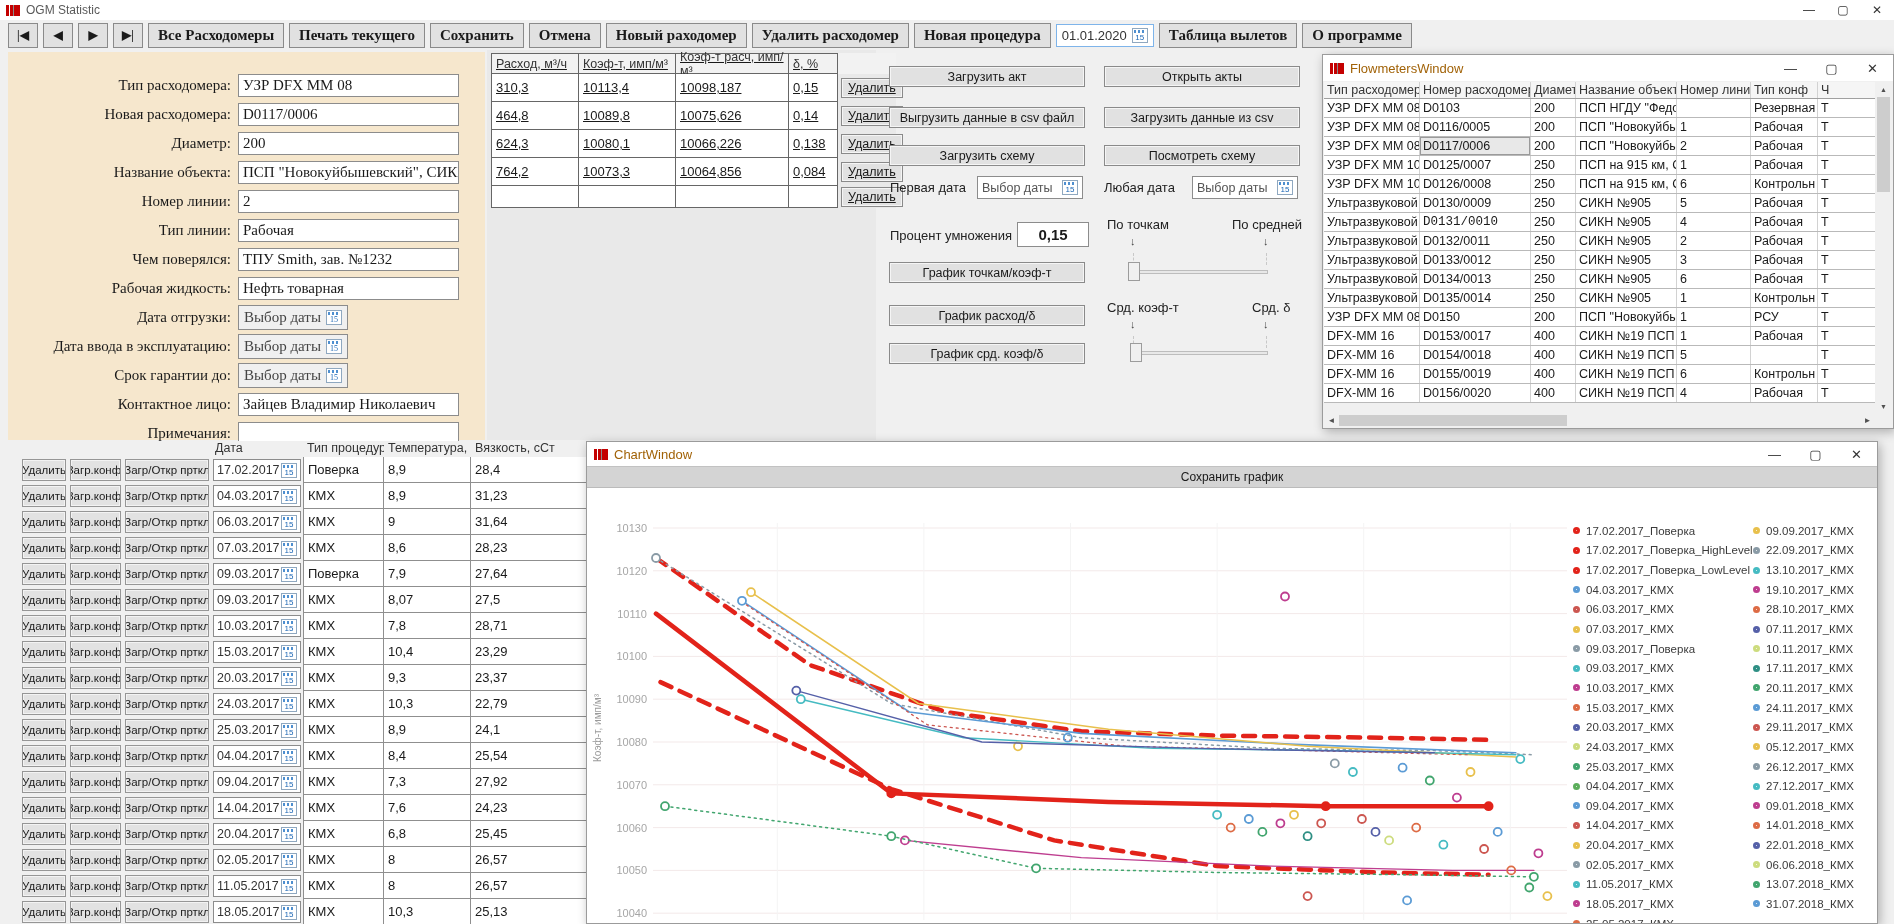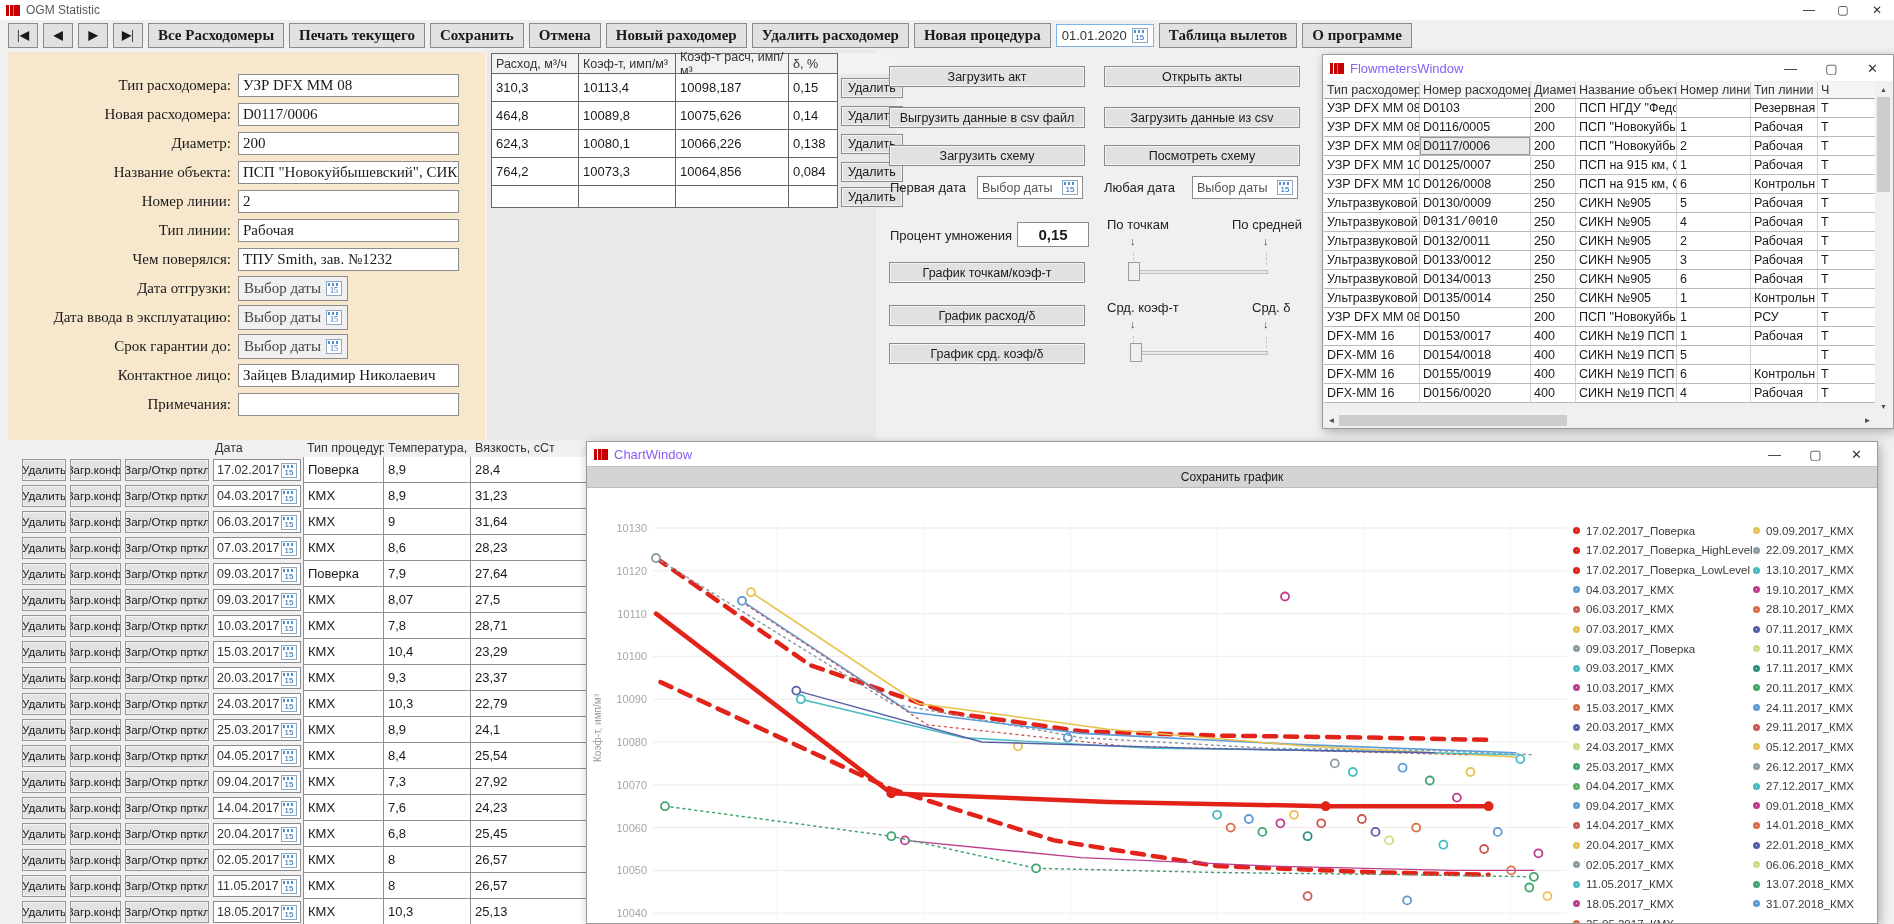--- a/index.html
+++ b/index.html
@@ -37,21 +37,21 @@
             font-size:15px; color:#1a1a1a; white-space:nowrap; }
   .finput { width:221px; height:23px; background:#fff; border:1px solid #8C8C8C;
             font-family:"Liberation Serif",serif; font-size:15px; display:flex; align-items:center;
             padding:0 4px; white-space:nowrap; overflow:hidden; }
   .fdatebtn { height:25px; background:#F0F0F0; border:1px solid #8C8C8C; display:flex;
               align-items:center; gap:5px; padding:2px 5px; font-family:"Liberation Serif",serif;
               font-size:15px; color:#444; }
   
   .meas-panel { position:absolute; left:487px; top:50px; width:389px; height:390px; background:#E9E9E9; }
   .mtable { position:absolute; left:4px; top:3px; }
-  .mrow { display:flex; }
+  .mrow { display:flex;text-decoration:underline; }
   .mcell { background:#fff; border-right:1px solid #666; border-bottom:1px solid #666;
            font-size:13px; padding:0 4px; display:flex; align-items:center; }
   .mhead .mcell { background:#F2F2F2; font-size:12.5px; color:#333; border-bottom:1px solid #666; }
   .mtable .mrow:first-child .mcell { border-top:1px solid #666; }
   .mrow .mcell:first-child { border-left:1px solid #666; }
   .btncell { background:#E9E9E9; border:none !important; padding:1px 0 1px 3px; }
   .smallbtn { background:#E1E1E1; border:1px solid #8A8A8A; font-size:12.5px; padding:2px 6px;
               box-shadow: inset 0 0 0 1px #F5F5F5; white-space:nowrap; }
   
   .actions-panel { position:absolute; left:880px; top:50px; width:440px; height:390px; }
@@ -65,21 +65,21 @@
   .percentbox { position:absolute; width:72px; height:25px; background:#fff; border:1px solid #8C8C8C;
                 display:flex; align-items:center; justify-content:center; font-size:15px; font-weight:bold; }
   .sarrow { position:absolute; font-size:11px; color:#444; }
   .strack { position:absolute; height:4px; background:#E8E8E8; border:1px solid #BDBDBD; }
   .shandle { position:absolute; width:12px; height:19px; background:#F0F0F0; border:1px solid #9C9C9C; }
   .sguide { position:absolute; width:0; height:12px; border-left:1px dashed #C8C8C8; }
   
   .window { position:absolute; background:#F0F0F0; border:1px solid #9B9B9B;
             box-shadow:2px 3px 10px rgba(0,0,0,.28); }
   .wtitle { height:26px; background:#fff; display:flex; align-items:center; padding-left:7px; }
-  .wtitle .title-text { font-size:13px; color:#8b5cf6; }
+  .wtitle .title-text { font-size:13px; color:#a16207; }
   .wctrl { margin-left:auto; display:flex; height:100%; }
   .wctrl .win-btn { width:41px; font-size:13px; }
   
   .fm-table { position:absolute; left:1px; top:27px; right:18px; background:#fff; }
   .fm-row { display:flex; height:19px; border-bottom:1px solid #B9B9B9; background:#fff; }
   .fm-row.head { height:17px; background:#F5F5F5; border-bottom:1px solid #A0A0A0; }
   .fm-cell { font-size:12.5px; padding:0 3px; display:flex; align-items:center;
              border-right:1px solid #D2D2D2; white-space:nowrap; overflow:hidden; flex:none; }
   .fm-row.head .fm-cell { color:#333; }
   .fm-cell.sel { background:#E8E8E8; box-shadow: inset 0 0 0 1px #9A9A9A; }
@@ -184,20 +184,24 @@
       </div>
       <div class="frow">
         <span class="flabel">Тип линии:</span>
         <span class="finput">Рабочая</span>
       </div>
       <div class="frow">
         <span class="flabel">Чем поверялся:</span>
         <span class="finput">ТПУ Smith, зав. №1232</span>
       </div>
       <div class="frow">
+        <span class="flabel">Рабочая жидкость:</span>
+        <span class="finput">Нефть товарная</span>
+      </div>
+      <div class="frow">
         <span class="flabel">Дата отгрузки:</span>
         <span class="fdatebtn">
           <span>Выбор даты</span>
           <span class="cal">15</span>
         </span>
       </div>
       <div class="frow">
         <span class="flabel">Дата ввода в эксплуатацию:</span>
         <span class="fdatebtn">
           <span>Выбор даты</span>
@@ -331,21 +335,21 @@
         <span class="win-btn">✕</span>
       </span>
     </div>
     <div class="fm-table" id="fm-table">
         <div class="fm-row head">
           <span class="fm-cell" style="width: 96px;">Тип расходомера</span>
           <span class="fm-cell" style="width: 111px;">Номер расходомера</span>
           <span class="fm-cell" style="width: 45px;">Диаметр</span>
           <span class="fm-cell" style="width: 101px;">Название объекта</span>
           <span class="fm-cell" style="width: 74px;">Номер линии</span>
-          <span class="fm-cell" style="width: 67px;">Тип линии</span>
+          <span class="fm-cell" style="width: 67px;">Тип конф</span>
           <span class="fm-cell" style="width: 59px;">Ч</span>
         </div>
         <div class="fm-row">
           <span class="fm-cell" style="width: 96px;">УЗР DFX MM 08</span>
           <span class="fm-cell" style="width: 111px;">D0103</span>
           <span class="fm-cell" style="width: 45px;">200</span>
           <span class="fm-cell" style="width: 101px;">ПСП НГДУ "Федорс</span>
           <span class="fm-cell" style="width: 74px;"></span>
           <span class="fm-cell" style="width: 67px;">Резервная</span>
           <span class="fm-cell" style="width: 59px;">Т</span>
@@ -733,21 +737,21 @@
           <span class="pbtn">Удалить</span>
         </span>
         <span class="pcell" style="width: 55px;">
           <span class="pbtn">Загр.конф.</span>
         </span>
         <span class="pcell" style="width: 88px;">
           <span class="pbtn">Загр/Откр прткл</span>
         </span>
         <span class="pcell" style="width: 92px;">
           <span class="pdate">
-            <span>04.05.2017</span>
+            <span>04.04.2017</span>
             <span class="cal">15</span>
           </span>
         </span>
         <span class="pcell txt first" style="width: 81px;">КМХ</span>
         <span class="pcell txt" style="width: 87px;">8,4</span>
         <span class="pcell txt" style="width: 135px;">25,54</span>
       </div>
       <div class="prow">
         <span class="pcell" style="width: 48px;">
           <span class="pbtn">Удалить</span>

